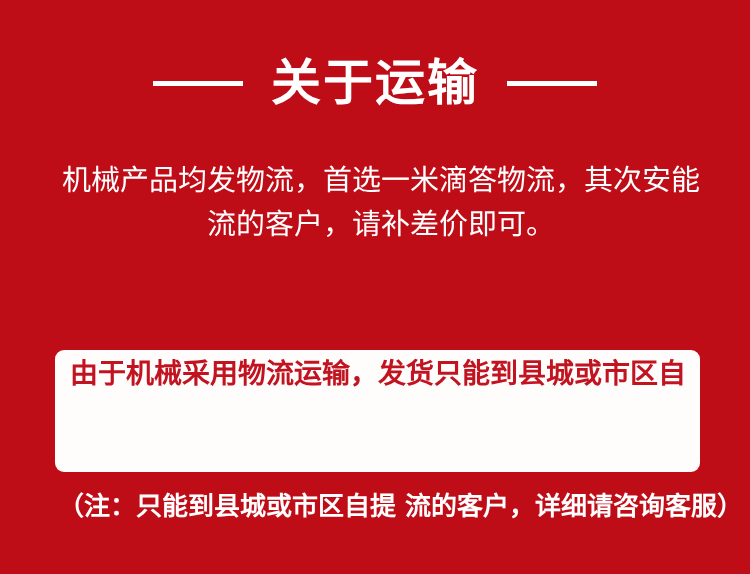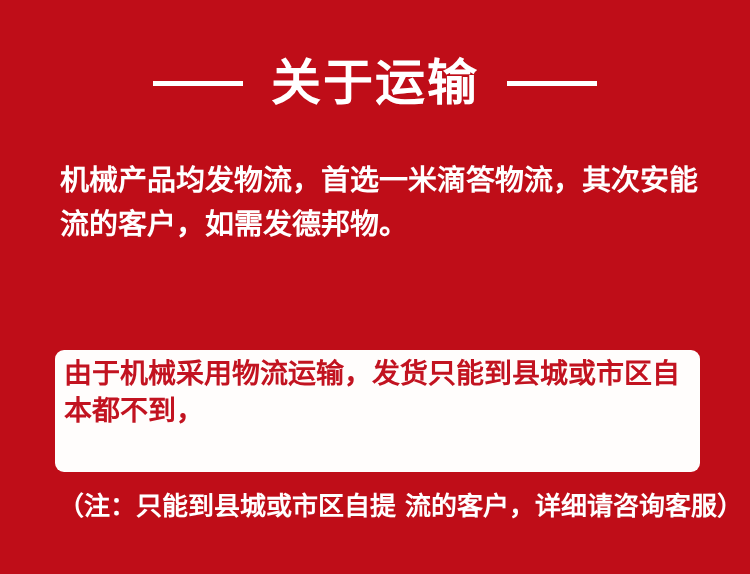--- a/index.html
+++ b/index.html
@@ -15,20 +15,21 @@
     overflow: hidden;
     position: relative;
   }
 
   .banner {
     width: 750px;
     height: 574px;
     background: #bf0d18;
     position: relative;
     box-sizing: border-box;
+    text-align: center;
   }
 
   
   .header {
     position: absolute;
     left: 0;
     top: 48px;
     width: 750px;
     height: 70px;
     display: flex;
@@ -56,21 +57,21 @@
 
   
   .intro {
     position: absolute;
     left: 60px;
     top: 158px;
     width: 642px;
     color: #ffffff;
     font-size: 29px;
     line-height: 44px;
-    font-weight: bold;
+    font-weight: normal;
     letter-spacing: 0px;
   }
   .intro p { margin: 0; }
 
   
   .callout {
     position: absolute;
     left: 55px;
     top: 350px;
     width: 645px;
@@ -107,23 +108,22 @@
 <div class="banner">
 
   <div class="header">
     <span class="rule rule-left"></span>
     <span class="title">关于运输</span>
     <span class="rule rule-right"></span>
   </div>
 
   <div class="intro">
     <p>机械产品均发物流，首选一米滴答物流，其次安能</p>
-    <p>流的客户，如需发德邦物。</p>
+    <p>流的客户，请补差价即可。</p>
   </div>
 
   <div class="callout">
     <p class="callout-text">由于机械采用物流运输，发货只能到县城或市区自</p>
-    <p class="callout-text">本都不到，</p>
   </div>
 
   <div class="note">（注：只能到县城或市区自提 流的客户，详细请咨询客服）</div>
 
 </div>
 
 </body></html>

